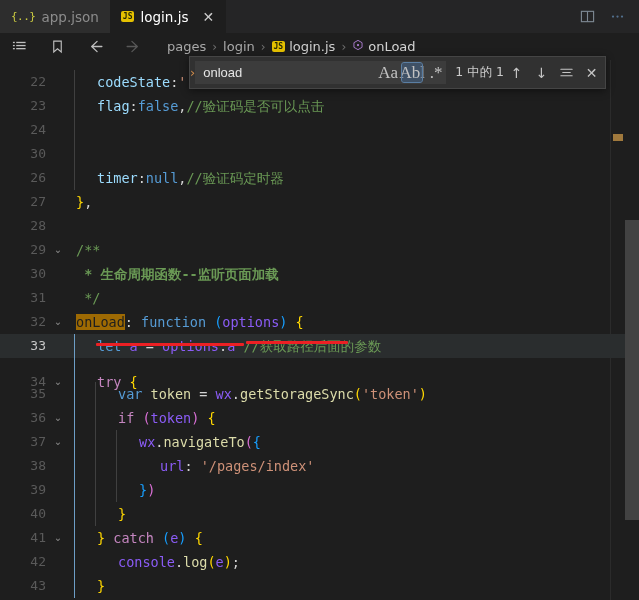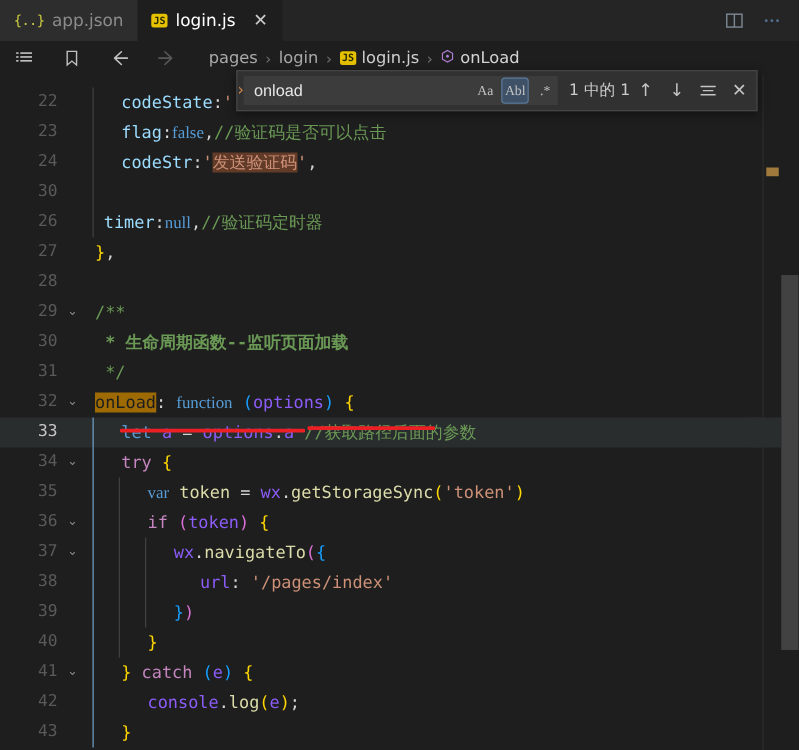--- a/index.html
+++ b/index.html
@@ -52,21 +52,21 @@
         color:#8a8a8a;font-size:10px;cursor:pointer;}
   .code{position:absolute;left:76px;height:24px;line-height:24px;white-space:pre;
         font-family:"DejaVu Sans Mono","Liberation Mono",monospace;font-size:13.5px;color:#d4d4d4;}
   .activeline{position:absolute;left:0;width:639px;height:24px;background:#2a2d2e;}
 
   
   .guide{position:absolute;width:1px;background:#404040;}
   .guide.act{background:#6d9ec6;}
 
   
-  .t-key{color:#569cd6;font-family:Liberation Serif, serif;}
+  .t-key{color:#569cd6;}
   .t-kw2{color:#c586c0;}
   .t-str{color:#ce9178;}
   .t-com{color:#6a9955;}
   .t-fn{color:#dcdcaa;}
   .t-var{color:#8b5cf6;}
   .t-prop{color:#9cdcfe;}
   .t-pl{color:#d4d4d4;}
   .t-br-y{color:#ffd700;}
   .t-br-p{color:#da70d6;}
   .t-br-b{color:#179fff;}
@@ -82,21 +82,21 @@
         border:1px solid #454545;box-sizing:border-box;display:flex;align-items:center;
         box-shadow:0 2px 8px rgba(0,0,0,.45);z-index:40;}
   .find-toggle{width:20px;height:33px;display:flex;align-items:center;justify-content:center;
                color:#cf8b4b;font-size:13px;cursor:pointer;}
   .find-input{display:flex;align-items:center;background:#3c3c3c;border:1px solid #3c3c3c;height:23px;
               box-sizing:border-box;width:251px;padding:0 2px 0 7px;}
   .find-input input{background:transparent;border:none;outline:none;color:#e6e6e6;font-size:13px;
                     font-family:"Liberation Sans",sans-serif;width:175px;height:21px;padding:0;}
   .fi-opts{display:flex;align-items:center;gap:4px;margin-left:auto;padding-right:2px;}
   .fi-opt{width:20px;height:19px;display:flex;align-items:center;justify-content:center;
-          font-size:11px;color:#c2c2c2;cursor:pointer;border-radius:2px;
+          font-size:17px;color:#c2c2c2;cursor:pointer;border-radius:2px;
           font-family:"Liberation Serif",serif;}
   .fi-opt.sel{background:#3f5166;outline:1px solid #5a7ea3;}
   .find-count{font-size:12.5px;color:#cccccc;margin-left:9px;white-space:nowrap;}
   .find-acts{display:flex;align-items:center;gap:0;margin-left:auto;padding-right:4px;}
   .find-act{width:25px;height:24px;display:flex;align-items:center;justify-content:center;
             color:#c5c5c5;font-size:14px;cursor:pointer;border-radius:3px;}
 
   
   .ruler{position:absolute;right:14px;top:60px;width:14px;height:540px;background:#1e1e1e;
          border-left:1px solid #2b2b2b;}
@@ -207,29 +207,28 @@
         <div class="row" style="top: 10px;">
           <div class="ln">22</div>
           <div class="code" style="left: 97px;"><span class="t-prop">codeState</span><span class="t-pl">:</span><span class="t-str">''</span><span class="t-pl">,</span><span class="t-com">//</span></div>
         </div>
         <div class="row" style="top: 34px;">
           <div class="ln">23</div>
           <div class="code" style="left: 97px;"><span class="t-prop">flag</span><span class="t-pl">:</span><span class="t-key">false</span><span class="t-pl">,</span><span class="t-com">//验证码是否可以点击</span></div>
         </div>
         <div class="row" style="top: 58px;">
           <div class="ln">24</div>
-          <div class="code" style="left: 97px;"><span class="t-prop">codeStr</span><span class="t-pl">:</span><span class="t-str">'</span><span class="t-str sel-str">发送验证码</span><span class="t-str">'</span><span class="t-pl">,</span></div>
         </div>
         <div class="row" style="top: 82px;">
           <div class="ln">30</div>
           <div class="code" style="left: 97px;"></div>
         </div>
         <div class="row" style="top: 106px;">
           <div class="ln">26</div>
-          <div class="code" style="left: 83px;"><span class="t-prop">timer</span><span class="t-pl">:</span><span class="t-key">null</span><span class="t-pl">,</span><span class="t-com">//验证码定时器</span></div>
+          <div class="code" style="left: 97px;"><span class="t-prop">timer</span><span class="t-pl">:</span><span class="t-key">null</span><span class="t-pl">,</span><span class="t-com">//验证码定时器</span></div>
         </div>
         <div class="row" style="top: 130px;">
           <div class="ln">27</div>
           <div class="code" style="left: 76px;"><span class="t-br-y">}</span><span class="t-pl">,</span></div>
         </div>
         <div class="row" style="top: 154px;">
           <div class="ln">28</div>
           <div class="code" style="left: 76px;"></div>
         </div>
         <div class="row" style="top: 178px;">
@@ -248,21 +247,21 @@
         <div class="row" style="top: 250px;">
           <div class="ln">32</div>
           <div class="fold">⌄</div>
           <div class="code" style="left: 76px;"><span class="match-cur">onLoad</span><span class="t-pl">: </span><span class="t-key">function</span> <span class="t-br-b">(</span><span class="t-var">options</span><span class="t-br-b">)</span> <span class="t-br-y">{</span></div>
         </div>
         <div class="activeline" style="top: 274px;"></div>
         <div class="row" style="top: 274px;">
           <div class="ln active">33</div>
           <div class="code" style="left: 97px;"><span class="t-let">let</span> <span class="t-var">a</span> <span class="t-pl">=</span> <span class="t-var">options</span><span class="t-pl">.</span><span class="t-var">a</span> <span class="t-com">//获取路径后面的参数</span></div>
         </div>
-        <div class="row" style="top: 298px;">
+        <div class="row" style="top: 310px;">
           <div class="ln">34</div>
           <div class="fold">⌄</div>
           <div class="code" style="left: 97px;"><span class="t-kw2">try</span> <span class="t-br-y">{</span></div>
         </div>
         <div class="row" style="top: 322px;">
           <div class="ln">35</div>
           <div class="code" style="left: 118px;"><span class="t-key">var</span> <span class="t-fn">token</span> <span class="t-pl">=</span> <span class="t-var">wx</span><span class="t-pl">.</span><span class="t-fn">getStorageSync</span><span class="t-br-y">(</span><span class="t-str">'token'</span><span class="t-br-y">)</span></div>
         </div>
         <div class="row" style="top: 346px;">
           <div class="ln">36</div>

